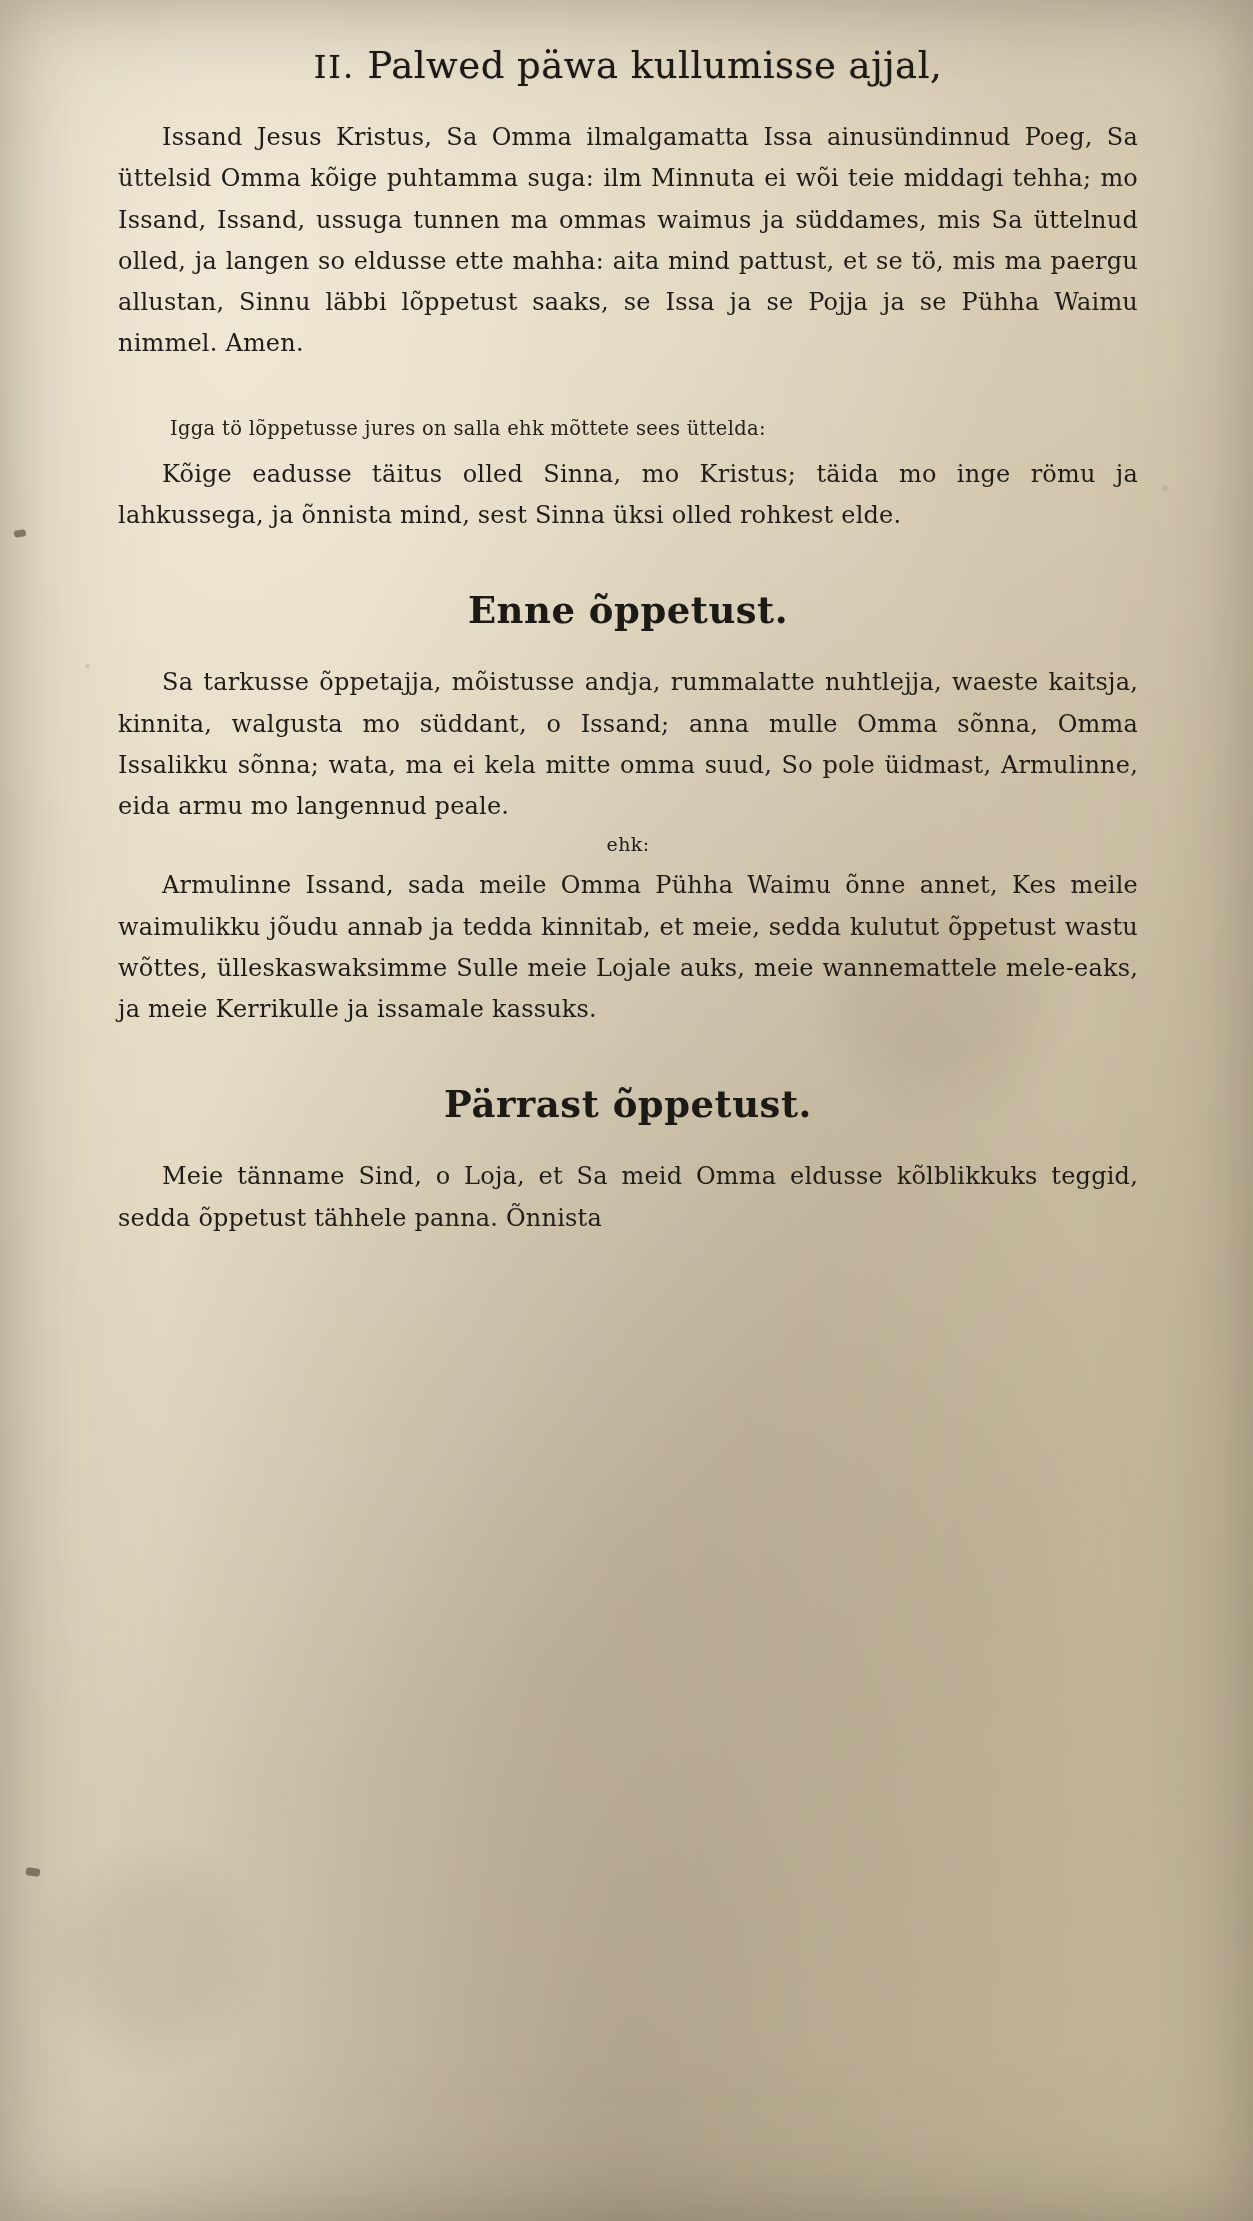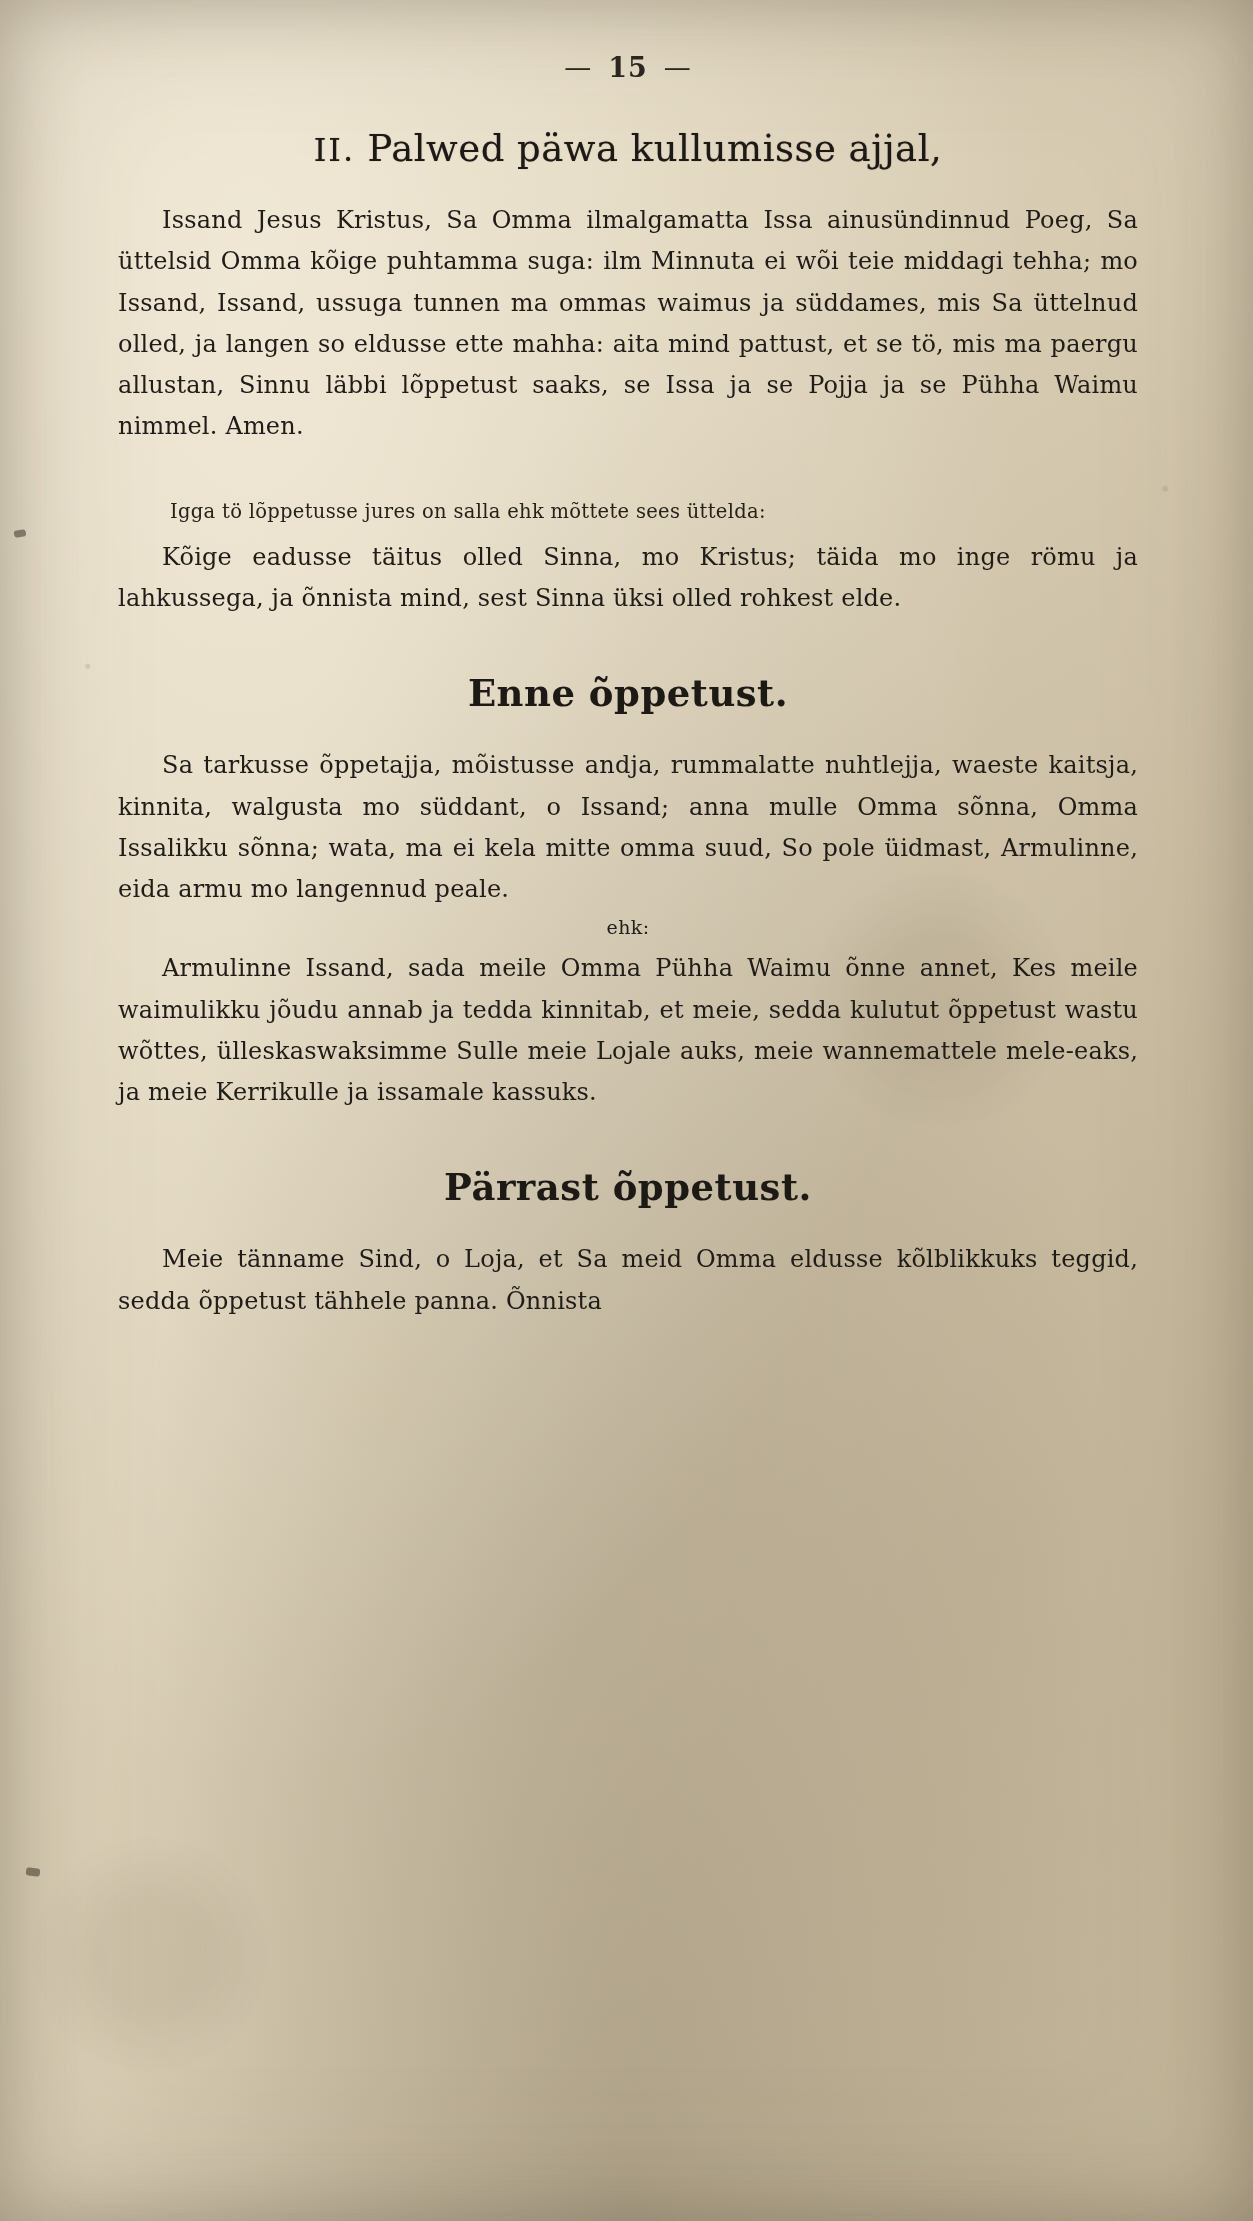--- a/index.html
+++ b/index.html
@@ -146,23 +146,20 @@
 </head>
 <body>
 
 <div id="page">
 
   <div class="speck" style="left:14px; top:530px; width:12px; height:7px; border-radius:3px; transform:rotate(-8deg);"></div>
   <div class="speck" style="left:26px; top:1868px; width:14px; height:8px; border-radius:3px; transform:rotate(6deg);"></div>
 
   <div class="content">
 
-    <div class="folio">
-      <span class="dash">—</span><span>15</span><span class="dash">—</span>
-    </div>
 
     <div class="chapter-title">
       <span class="num">II.</span>
       <span>Palwed päwa kullumisse ajjal,</span>
     </div>
 
 
     <div class="body-block indent">
       <span class="first">Issand Jesus Kristus, Sa Omma ilmalgamatta Issa ainusündinnud Poeg, Sa üttelsid Omma kõige puhtamma suga: ilm Minnuta ei wõi teie middagi tehha; mo Issand, Issand, ussuga tunnen ma ommas waimus ja süddames, mis Sa üttelnud olled, ja langen so eldusse ette mahha: aita mind pattust, et se tö, mis ma paergu allustan, Sinnu läbbi lõppetust saaks, se Issa ja se Pojja ja se Pühha Waimu nimmel.  Amen.</span>
     </div>

